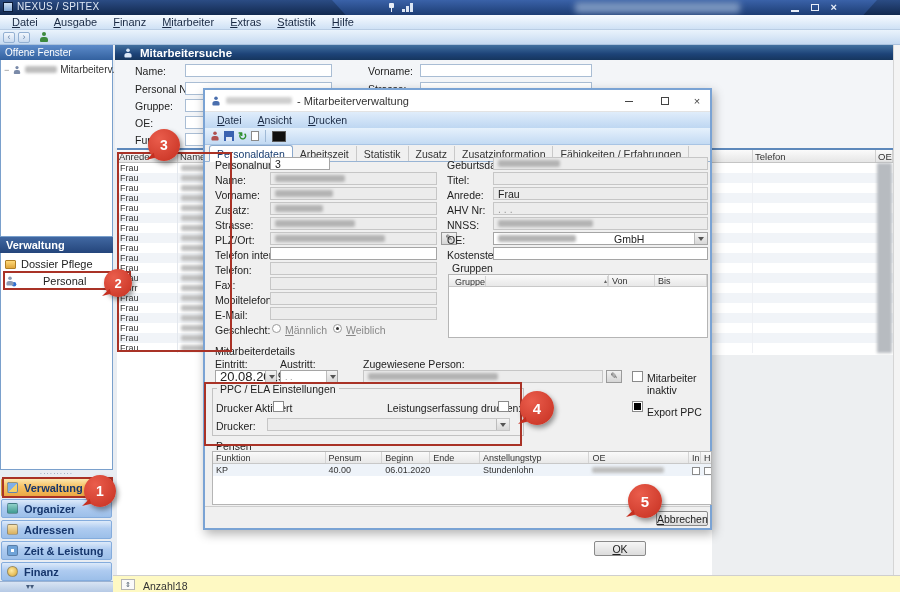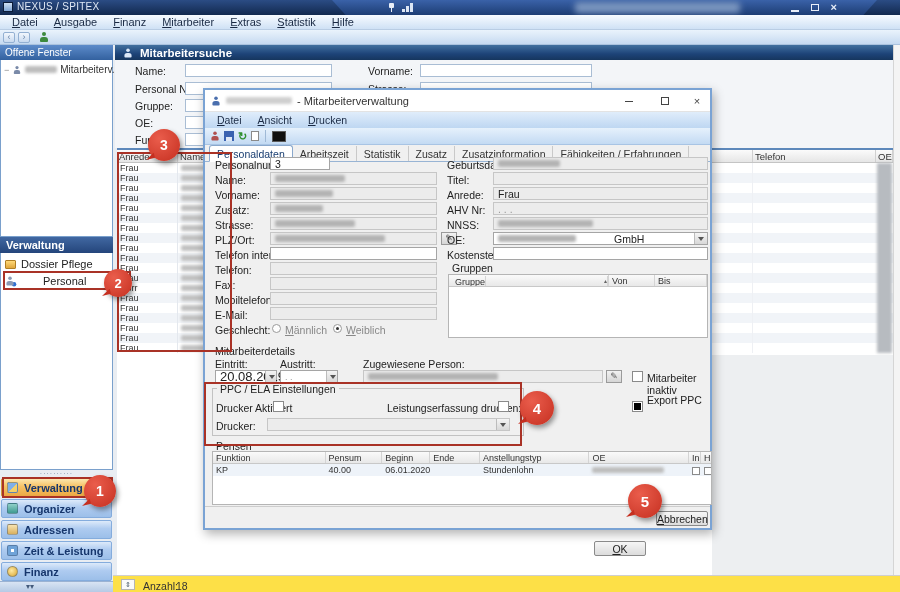--- a/index.html
+++ b/index.html
@@ -93,21 +93,21 @@
   .grow { display:flex; height:10px; font-size:9px; line-height:10px; color:#333; }
   .grow:nth-child(even) { background:#f1f4f8; }
   .c-anrede { width:61px; padding-left:3px; border-right:1px solid #e4e8ee; }
   .c-name { width:575px; border-right:1px solid #eef0f4; position:relative; }
   .c-name .redact { position:absolute; left:3px; top:2px; width:46px; height:6px; background:#c0c0c0; }
   .c-tel { width:123px; }
   .oe-blur { position:absolute; left:760px; top:13px; width:15px; height:190px; background:#b7bbc0; filter:blur(1.5px); }
   .grid-lower { position:absolute; left:595px; top:205px; width:181px; height:223px; background:#edeff1; }
 
   
-  .statusbar { position:absolute; left:113px; top:575px; width:787px; height:17px; background:#fde047;
+  .statusbar { position:absolute; left:113px; top:575px; width:787px; height:17px; background:#fef9c3;
                border-top:1px solid #cfcfcf; font-size:10.5px; color:#333; }
   .sb-btn { position:absolute; left:8px; top:3px; width:14px; height:11px; border:1px solid #b5b5b5; background:#fafafa;
             font-size:7px; color:#456; text-align:center; line-height:10px; }
   .sb-anzahl-label { position:absolute; left:30px; top:4px; }
   .sb-anzahl-value { position:absolute; left:63px; top:4px; }
 
   
   .dialog { position:absolute; left:203px; top:88px; width:509px; height:442px; background:#f0f0f0;
             border:2px solid #7aa3d4; box-shadow:2px 4px 10px rgba(0,0,0,.3); z-index:10; }
   .dlg-title { position:absolute; left:0; top:0; width:505px; height:22px; background:#fff; border-bottom:1px solid #e3e3e3;
@@ -572,21 +572,21 @@
     </div>
     <span class="dlabel" style="left:11px; top:312px;">Drucker Aktiviert</span>
     <span class="cbox" style="left:68px; top:311px;"></span>
     <span class="dlabel" style="left:182px; top:312px;">Leistungserfassung drucken:</span>
     <span class="cbox" style="left:293px; top:311px;"></span>
     <span class="dlabel" style="left:11px; top:330px;">Drucker:</span>
     <span class="dfield" style="left:62px; top:328px; width:243px;">
       <span class="combo-arrow"></span>
     </span>
     <span class="cbox black" style="left:427px; top:311px;"></span>
-    <span class="dlabel" style="left:442px; top:304px;text-align:right;">Export PPC</span>
+    <span class="dlabel" style="left:442px; top:316px;text-align:right;">Export PPC</span>
 
     <span class="dlabel" style="left:11px; top:350px;">Pensen</span>
     <div class="wtable" style="left:7px; top:361px; width:500px; height:54px;">
       <div class="wthead">
         <span style="width:113px;">Funktion</span>
         <span style="width:57px;">Pensum</span>
         <span style="width:48px;">Beginn</span>
         <span style="width:50px;">Ende</span>
         <span style="width:110px;">Anstellungstyp</span>
         <span style="width:100px;">OE</span>

